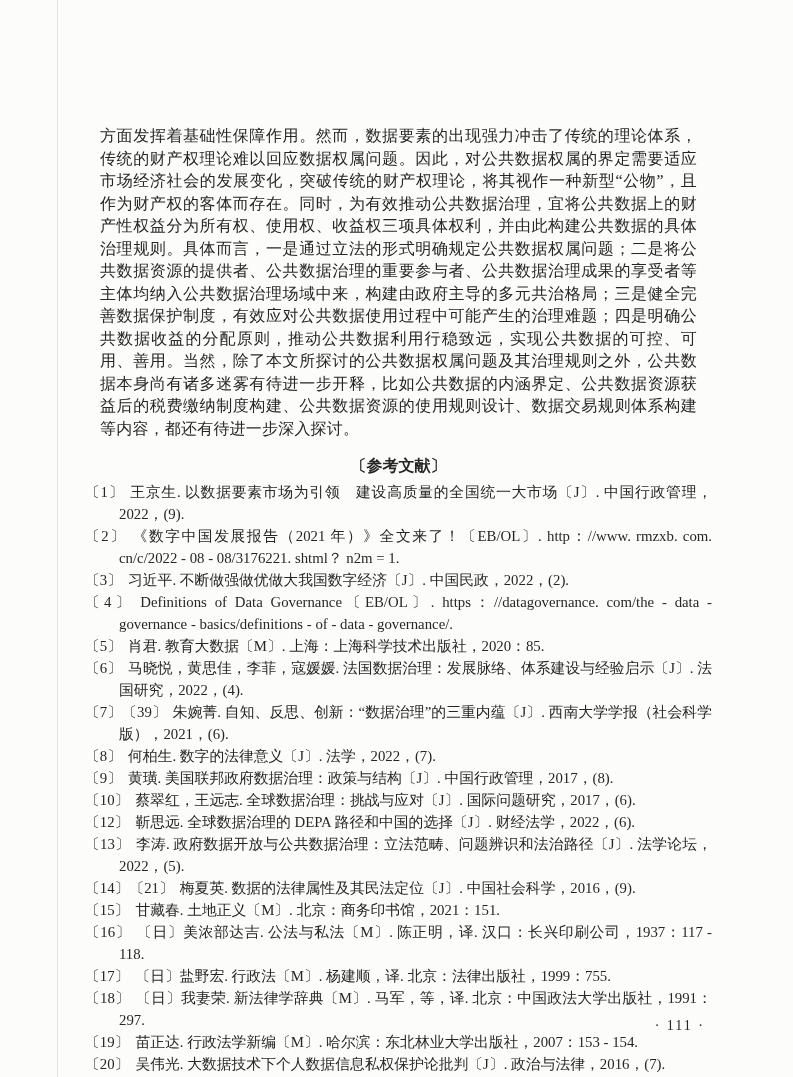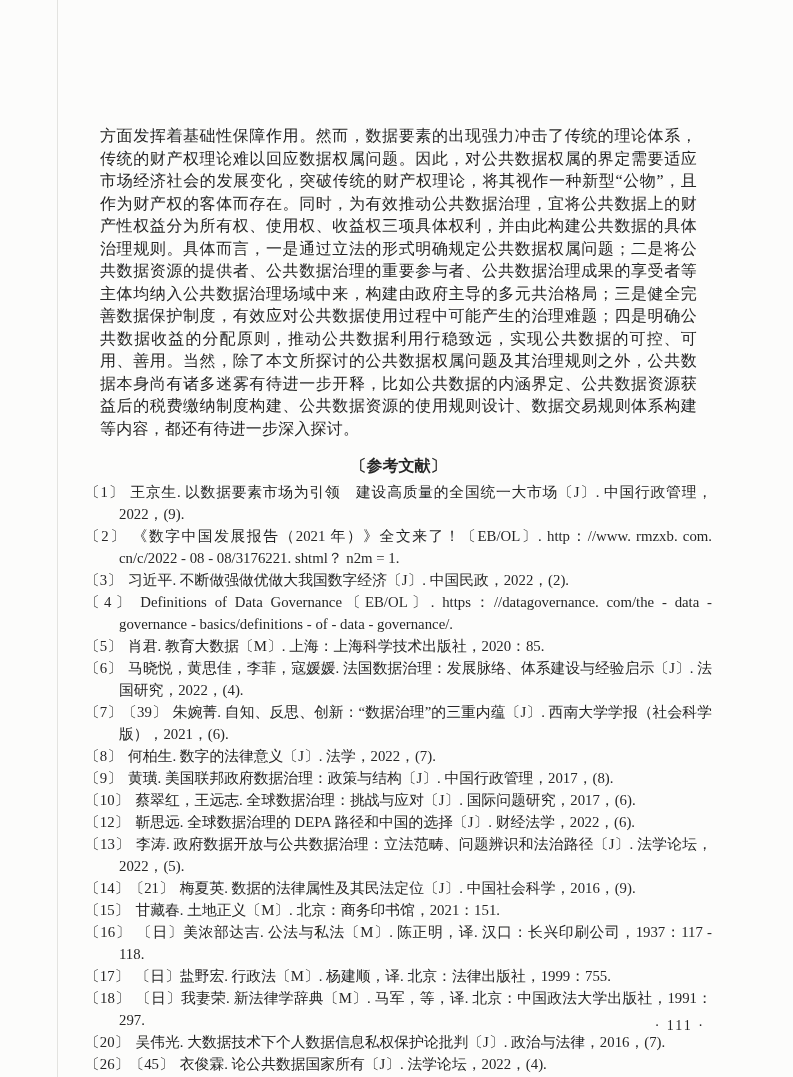--- a/index.html
+++ b/index.html
@@ -91,19 +91,20 @@
       <li><span class="ref-label">〔8〕</span><span class="ref-text">何柏生. 数字的法律意义〔J〕. 法学，2022，(7).</span></li>
       <li><span class="ref-label">〔9〕</span><span class="ref-text">黄璜. 美国联邦政府数据治理：政策与结构〔J〕. 中国行政管理，2017，(8).</span></li>
       <li><span class="ref-label">〔10〕</span><span class="ref-text">蔡翠红，王远志. 全球数据治理：挑战与应对〔J〕. 国际问题研究，2017，(6).</span></li>
       <li><span class="ref-label">〔12〕</span><span class="ref-text">靳思远. 全球数据治理的 DEPA 路径和中国的选择〔J〕. 财经法学，2022，(6).</span></li>
       <li><span class="ref-label">〔13〕</span><span class="ref-text">李涛. 政府数据开放与公共数据治理：立法范畴、问题辨识和法治路径〔J〕. 法学论坛，2022，(5).</span></li>
       <li><span class="ref-label">〔14〕〔21〕</span><span class="ref-text">梅夏英. 数据的法律属性及其民法定位〔J〕. 中国社会科学，2016，(9).</span></li>
       <li><span class="ref-label">〔15〕</span><span class="ref-text">甘藏春. 土地正义〔M〕. 北京：商务印书馆，2021：151.</span></li>
       <li><span class="ref-label">〔16〕</span><span class="ref-text">〔日〕美浓部达吉. 公法与私法〔M〕. 陈正明，译. 汉口：长兴印刷公司，1937：117 - 118.</span></li>
       <li><span class="ref-label">〔17〕</span><span class="ref-text">〔日〕盐野宏. 行政法〔M〕. 杨建顺，译. 北京：法律出版社，1999：755.</span></li>
       <li><span class="ref-label">〔18〕</span><span class="ref-text">〔日〕我妻荣. 新法律学辞典〔M〕. 马军，等，译. 北京：中国政法大学出版社，1991：297.</span></li>
+      <li><span class="ref-label">〔19〕</span><span class="ref-text">苗正达. 行政法学新编〔M〕. 哈尔滨：东北林业大学出版社，2007：153 - 154.</span></li>
       <li><span class="ref-label">〔20〕</span><span class="ref-text">吴伟光. 大数据技术下个人数据信息私权保护论批判〔J〕. 政治与法律，2016，(7).</span></li>
       <li><span class="ref-label">〔26〕〔45〕</span><span class="ref-text">衣俊霖. 论公共数据国家所有〔J〕. 法学论坛，2022，(4).</span></li>
     </ol>
   </div>
 
   <div class="page-number">· 111 ·</div>
 </div>
 
 </body></html>

